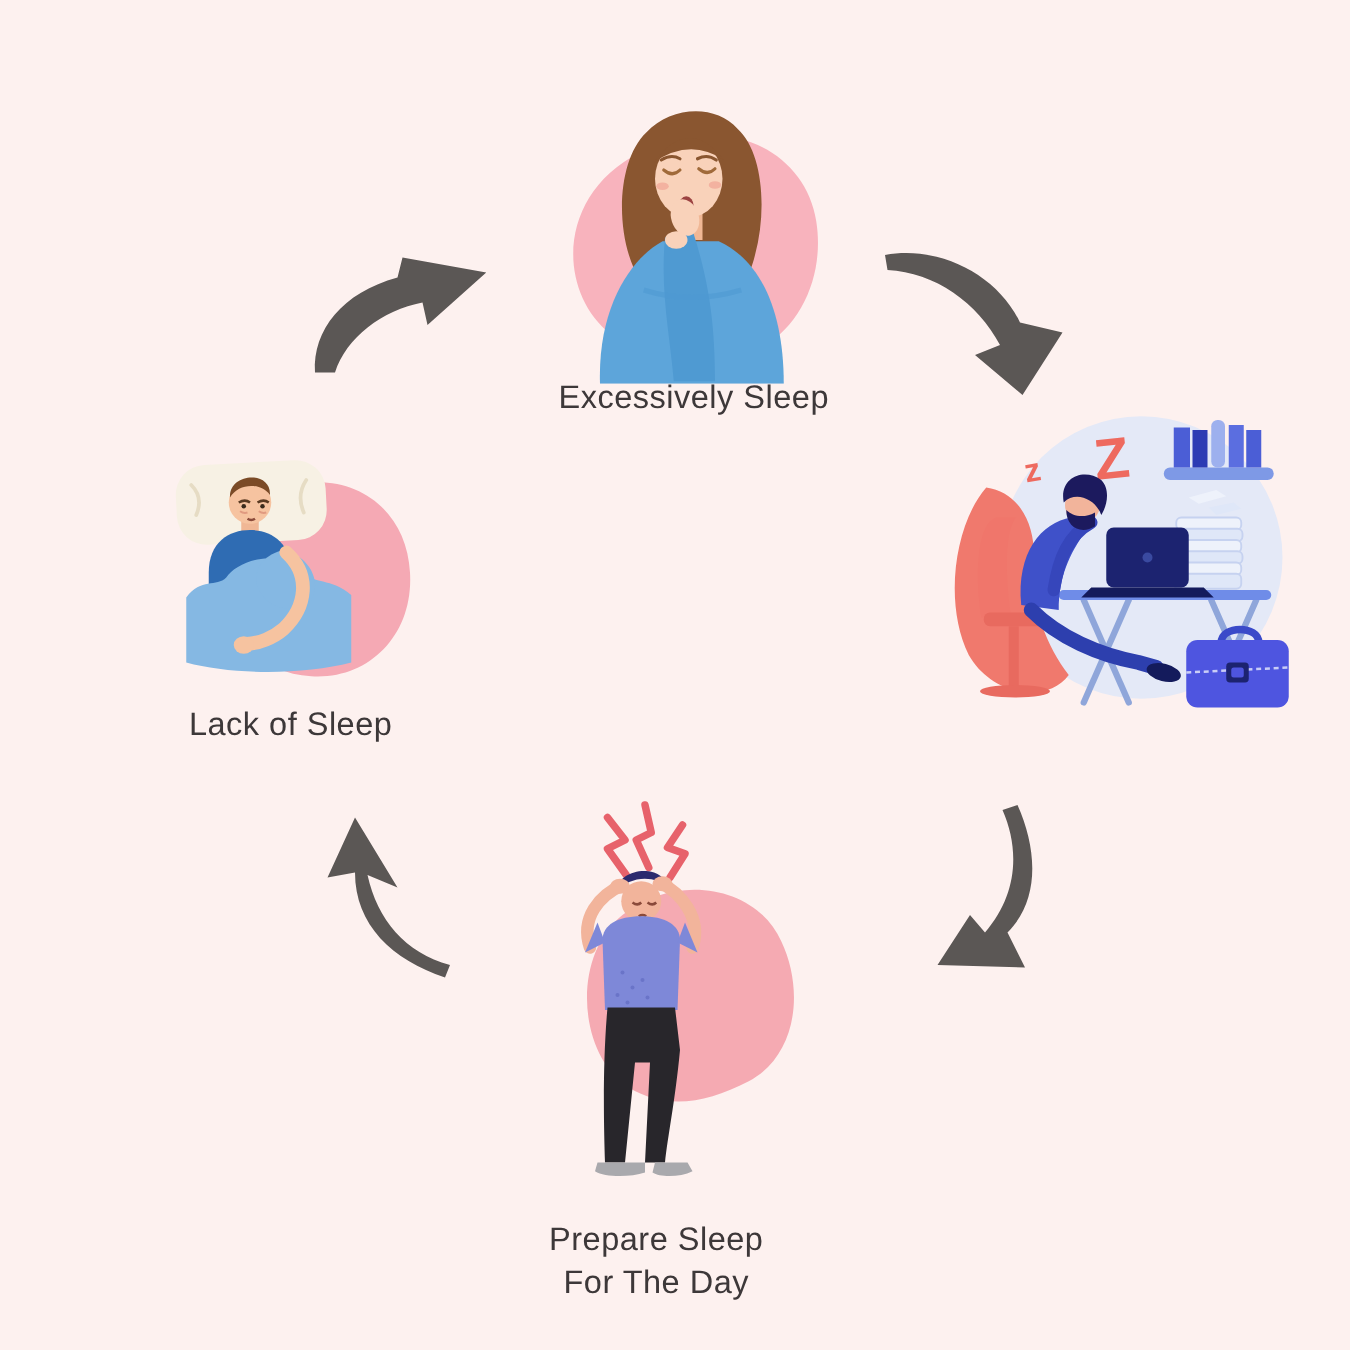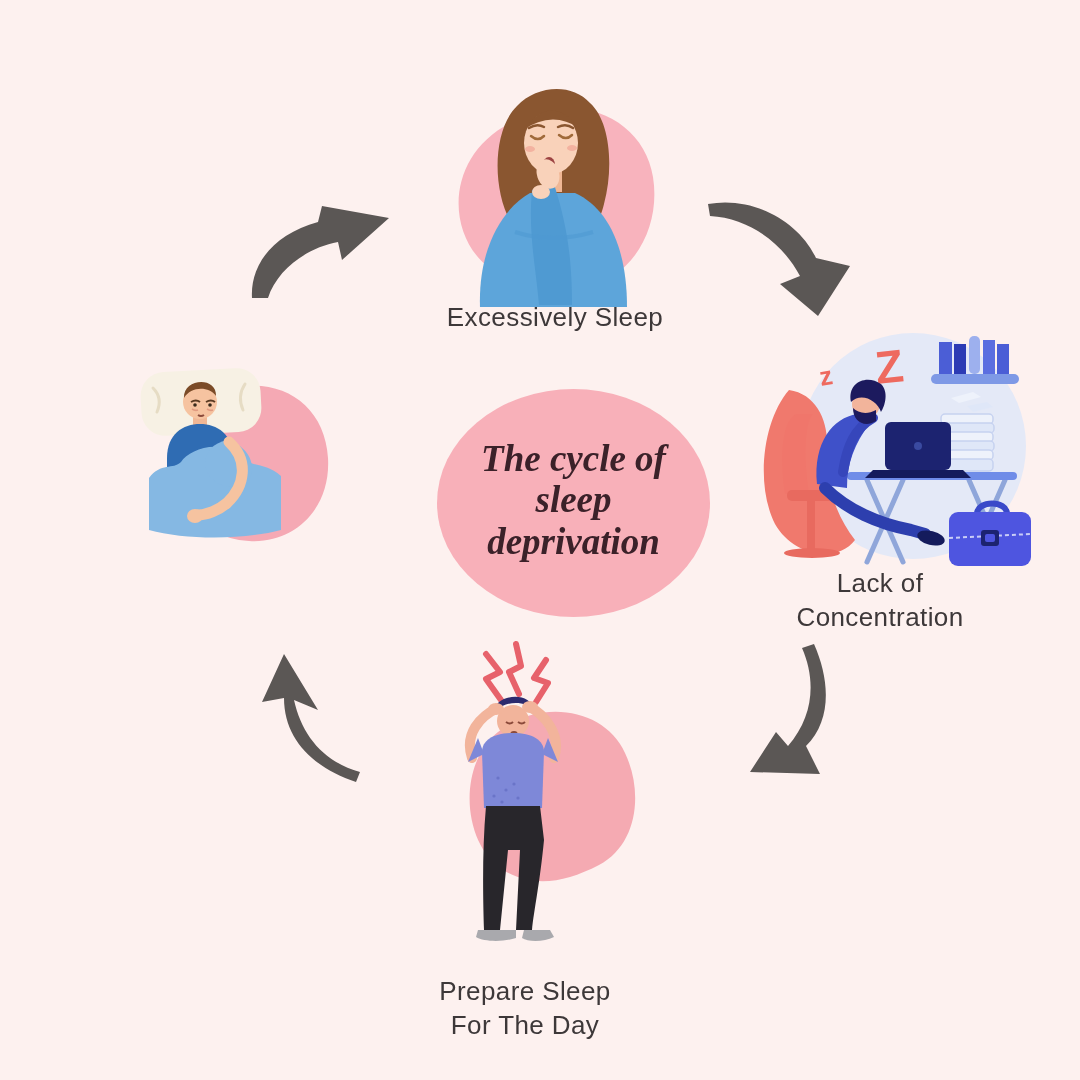--- a/index.html
+++ b/index.html
@@ -34,25 +34,20 @@
     white-space:pre-line;
     padding-bottom:6px;
   }
   svg text.zz{font-family:"Liberation Sans",sans-serif;font-weight:700;fill:#ee6a5f;}
 </style>
 </head>
 <body>
 
 <div class="abs" style="left:0;top:0;width:1080px;height:1080px;">
 
-  <div class="abs center-circle">
-    <div class="center-title">The cycle of
-sleep
-deprivation</div>
-  </div>
 
   <svg class="abs" style="left:420px;top:72px;" width="270" height="235" viewBox="0 0 270 235">
     <path d="M68,195 C25,160 26,83 92,50 C160,16 224,48 233,105 C241,155 214,208 158,218 C112,226 98,220 68,195 Z" fill="#f8b3bd"></path>
     <g>
       <path d="M92,152 C72,120 72,58 97,34 C117,13 152,11 170,31 C190,49 194,95 184,132 C178,157 166,168 150,162 L102,162 Z" fill="#8a5630"></path>
       <rect x="122" y="92" width="20" height="28" fill="#f0b795"></rect>
       <ellipse cx="131" cy="71" rx="27" ry="31" fill="#f9d2ba"></ellipse>
       <path d="M103,58 Q131,20 159,56 Q132,38 103,58 Z" fill="#8a5630"></path>
       <path d="M111,64 q7,6 13,0" stroke="#a06a3a" stroke-width="2.5" fill="none" stroke-linecap="round"></path>
       <path d="M139,63 q7,6 13,0" stroke="#a06a3a" stroke-width="2.5" fill="none" stroke-linecap="round"></path>
@@ -136,22 +131,20 @@
       <ellipse cx="176" cy="216" rx="14" ry="7" fill="#141b5c" transform="rotate(14 176 216)"></ellipse>
     </g>
     <g>
       <path d="M222,192 C222,178 252,178 252,192" stroke="#3a4ac9" stroke-width="6" fill="none"></path>
       <rect x="194" y="190" width="82" height="54" rx="9" fill="#4e55e0"></rect>
       <path d="M194,216 L276,212" stroke="#c9cdf6" stroke-width="2" stroke-dasharray="4 3"></path>
       <rect x="226" y="208" width="18" height="16" rx="3" fill="#1c2370"></rect>
       <rect x="230" y="212" width="10" height="8" rx="2" fill="#4e55e0"></rect>
     </g>
   </svg>
-  <div class="abs stage-label" style="left:765px;top:566px;width:230px;">Lack of
-Concentration</div>
 
   <svg class="abs" style="left:736px;top:640px;" width="150" height="152" viewBox="0 0 150 152">
     <path d="M78,4 C94,40 96,80 70,106 L84,134 L14,132 L40,92 L52,106 C78,76 80,40 66,8 Z" fill="#5b5755"></path>
   </svg>
 
   <svg class="abs" style="left:428px;top:638px;" width="240" height="322" viewBox="0 0 240 322">
     <path d="M75,232 C35,207 28,128 70,94 C112,60 177,70 197,115 C216,155 209,207 171,227 C136,245 105,250 75,232 Z" fill="#f5aab2"></path>
     <g stroke="#e7626b" stroke-width="6" fill="none" stroke-linecap="round" stroke-linejoin="round">
       <path d="M58,16 L72,34 L58,41 L73,62"></path>
       <path d="M88,6 L93,28 L81,34 L91,56"></path>
@@ -210,14 +203,15 @@
     </g>
     <g>
       <path d="M26,172 L26,120 C38,104 50,112 58,104 C66,92 96,80 116,98 C128,110 142,104 158,118 L158,172 C120,182 62,182 26,172 Z" fill="#85b8e3"></path>
       <path d="M104,82 C126,88 134,108 126,122 C114,134 92,130 84,114 C78,100 86,86 104,82 Z" fill="#85b8e3"></path>
     </g>
     <g>
       <path d="M106,84 C126,102 122,128 104,145 C96,152 84,157 74,157" stroke="#f6c3a0" stroke-width="11" fill="none" stroke-linecap="round"></path>
       <ellipse cx="72" cy="158" rx="8" ry="7" fill="#f6c3a0"></ellipse>
     </g>
   </svg>
+  <div class="abs stage-label" style="left:115px;top:562px;width:235px;">Lack of Sleep</div>
 
 </div>
 
 </body></html>

